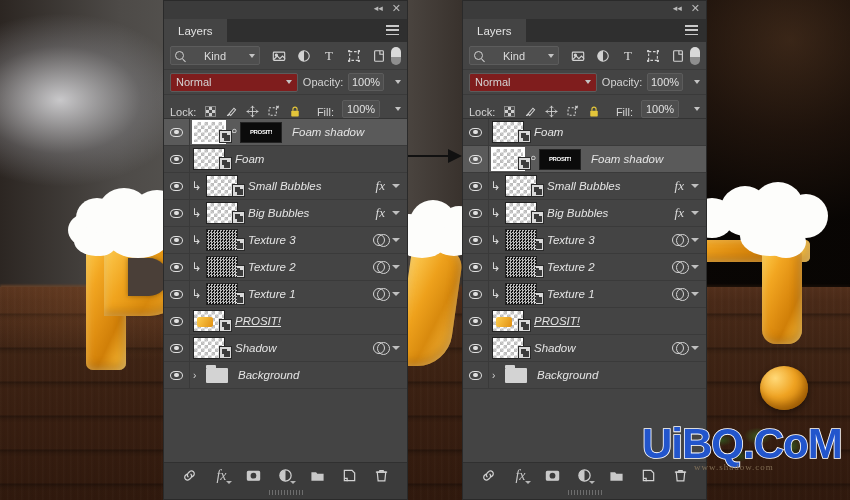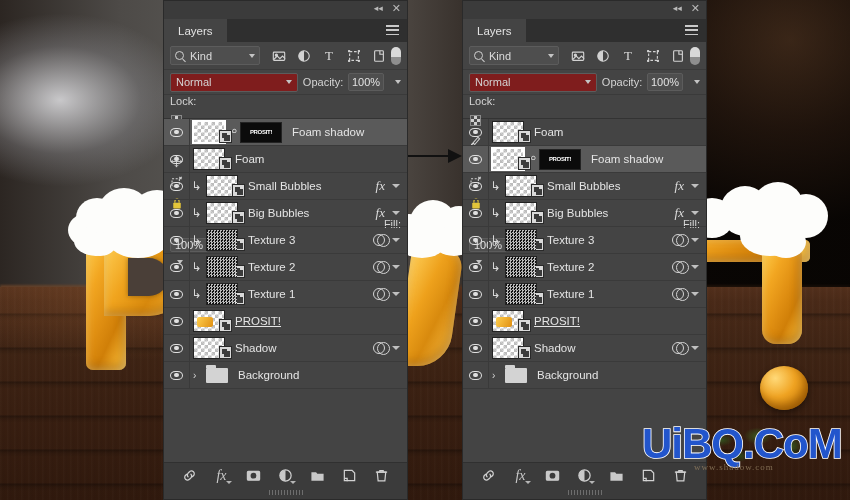--- a/index.html
+++ b/index.html
@@ -120,21 +120,21 @@
     position:absolute; right:8px; top:6px; width:13px; height:10px; cursor:pointer;
     display:flex; flex-direction:column; justify-content:space-between;
   }
   .tabbar-menu i { display:block; height:1.5px; background:#c9c9c9; }
 
   .panel-body { background:#444444; }
 
   .filter-row { height:27px; display:flex; align-items:center; padding:0 6px; gap:5px; }
   .kind-select {
     width:98px; height:19px; background:#4e4e4e; border:1px solid #5c5c5c; border-radius:2px;
-    display:flex; align-items:center; gap:6px; padding:0 4px; position:relative; cursor:pointer;
+    display:flex; align-items:center; gap:20px; padding:0 4px; position:relative; cursor:pointer;
   }
   .mag { width:9px; height:9px; border:1.3px solid #d0d0d0; border-radius:50%; position:relative; flex:0 0 auto; }
   .mag:after{content:"";position:absolute;right:-3px;bottom:-2px;width:4px;height:1.3px;background:#d0d0d0;transform:rotate(45deg);}
   .kind-label{ font-size:11px; color:#dcdcdc; }
   .chev { margin-left:auto; width:0;height:0;border-left:3.5px solid transparent;border-right:3.5px solid transparent;border-top:4px solid #c4c4c4; }
   .filt-icons { display:flex; align-items:center; gap:11px; margin-left:7px; color:#d2d2d2; }
   .fi { width:14px; height:14px; display:flex; align-items:center; justify-content:center; cursor:pointer; }
   .toggle-knob {
     margin-left:auto; width:11px; height:18px; border-radius:6px;
     background:linear-gradient(to bottom,#d9d9d9 0 55%, #8e8e8e 55% 100%); cursor:pointer;
@@ -145,21 +145,21 @@
     width:136px; height:19px; background:#7f1d1d; border:1px solid #5c5c5c; border-radius:2px;
     display:flex; align-items:center; padding:0 5px; cursor:pointer;
   }
   .lbl { font-size:11px; color:#d4d4d4; white-space:nowrap; }
   .num-field {
     width:38px; height:18px; background:#4e4e4e; border:1px solid #5c5c5c; border-radius:2px;
     display:flex; align-items:center; justify-content:center; font-size:11px; color:#e2e2e2; cursor:text;
   }
   .spin { width:13px;height:18px;display:flex;align-items:center;justify-content:center;cursor:pointer; }
 
-  .lock-row { height:25px; display:flex; align-items:flex-start; padding:0 6px; gap:8px; border-top:1px solid #3a3a3a; border-bottom:1px solid #333;flex-direction:column;}
+  .lock-row { height:25px; display:flex; align-items:flex-end; padding:0 6px; gap:8px; border-top:1px solid #3a3a3a; border-bottom:1px solid #333;}
   .lock-ico { width:13px;height:13px;display:flex;align-items:center;justify-content:center;color:#cfcfcf;cursor:pointer; }
 
   
   .layer-list { background:#444444; }
   .layer-row {
     height:27px; display:flex; align-items:center;
     border-bottom:1px solid #3a3a3a; position:relative;
   }
   .layer-row.selected { background:#5a5a5a; }
   .eye-cell {
@@ -207,21 +207,21 @@
   }
   .thumb-badge:after{
     content:""; position:absolute; right:1.5px; bottom:1.5px; width:6px; height:6px; background:#3b3b3b;
   }
   .link-ico { width:8px; color:#d9d9d9; font-size:10px; text-align:center; margin:0 2px; flex:0 0 auto; }
   .mask-thumb {
     width:42px; height:21px; background:#0b0b0b; border:1px solid #232323;
     display:flex; align-items:center; justify-content:center; flex:0 0 auto; margin-left:3px;
   }
   .mask-text { color:#fff; font-size:6px; font-weight:bold; letter-spacing:-0.3px; font-family:"Liberation Sans",sans-serif; }
-  .layer-name { margin-left:10px; font-size:11.5px; color:#e4e4e4; white-space:nowrap; }
+  .layer-name { margin-left:10px; font-size:11.5px; color:#e4e4e4; white-space:nowrap;font-style:italic; }
   .layer-name.underline { text-decoration:underline; }
   .row-right { margin-left:auto; display:flex; align-items:center; gap:7px; padding-right:7px; }
   .fx-ico { font-style:italic; font-size:13px; color:#dcdcdc; font-family:"Liberation Serif",serif; }
   .fx-chev { width:0;height:0;border-left:4px solid transparent;border-right:4px solid transparent;border-top:4.5px solid #c0c0c0; }
   .adj-ico { width:12px;height:12px;border:1.3px solid #d4d4d4;border-radius:50%;position:relative; }
   .adj-ico:after{content:"";position:absolute;left:3px;top:-1.3px;width:11px;height:11px;border:1.3px solid #d4d4d4;border-radius:50%;}
   .folder-arrow { width:10px; color:#d6d6d6; font-size:10px; margin-left:3px; flex:0 0 auto;}
   .folder-ico {
     width:22px; height:15px; background:#d3d3d3; border-radius:1px; position:relative; margin-left:3px; flex:0 0 auto;
   }

